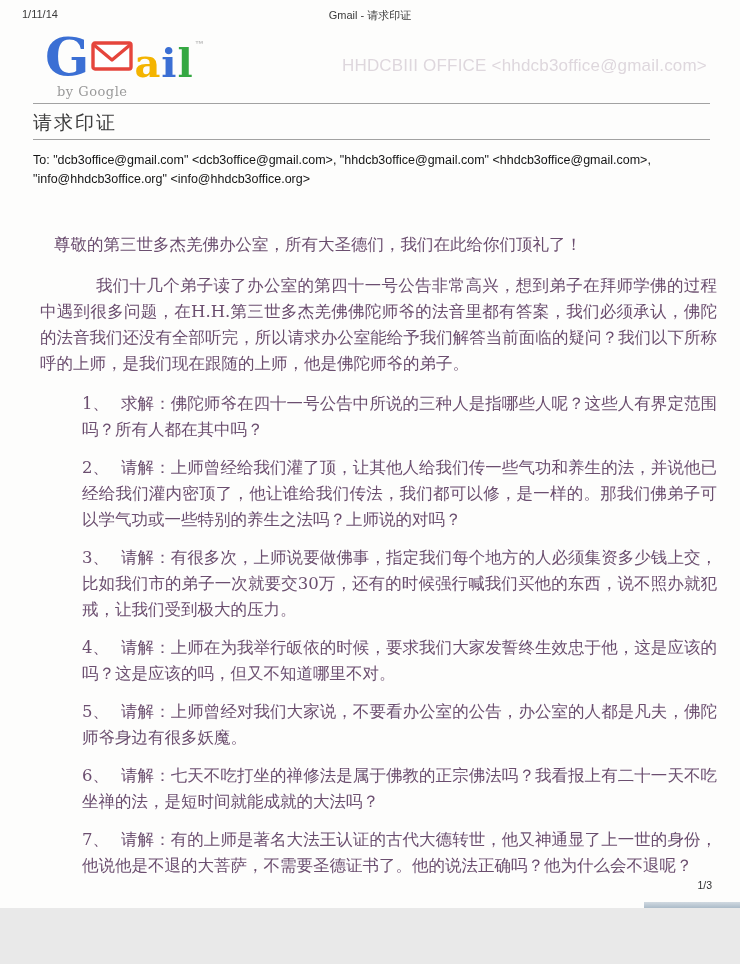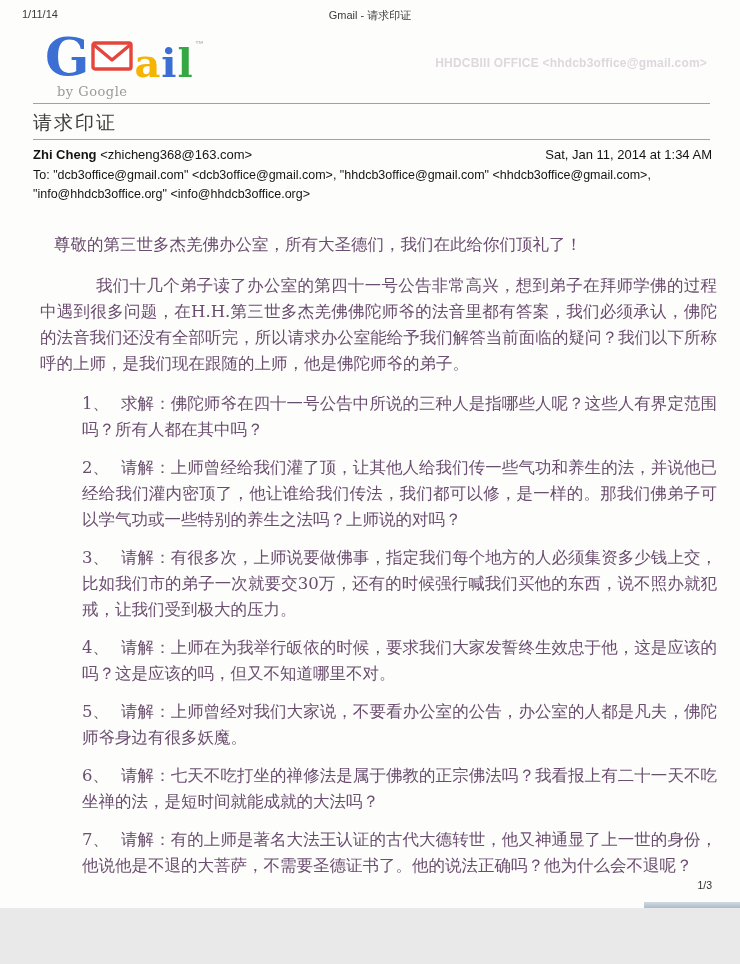--- a/index.html
+++ b/index.html
@@ -24,21 +24,21 @@
     font-size:52px; line-height:0.82; color:#3b6fd4; }
   .logo-envelope { margin:0 1px 4px 2px; display:block; }
   .logo-ail { font-family:"DejaVu Serif","Liberation Serif",serif; font-weight:bold;
     font-size:40px; line-height:0.78; letter-spacing:1px; }
   .logo-a { color:#f4b400; } .logo-i { color:#3b6fd4; } .logo-l { color:#35a843; }
   .logo-tm { font-size:9px; color:#bbb; margin:0 0 30px 1px; font-weight:bold; }
   .logo-byline { position:absolute; top:84px; left:57px;
     font-family:"DejaVu Serif","Liberation Serif",serif; font-size:13px; color:#9a9a9a;
     letter-spacing:0.5px; }
   
-  .account-line { position:absolute; top:56px; right:33px; font-size:12px; font-weight:bold;
+  .account-line { position:absolute; top:56px; right:33px; font-size:17px; font-weight:normal;
     color:#ded7dd; letter-spacing:0.2px; }
   
   .rule { position:absolute; left:33px; right:30px; border-top:1.5px solid #a2a2a2; }
   .rule-1 { top:103px; }
   .rule-2 { top:139px; }
   .subject { position:absolute; top:110px; left:33px;
     font-family:"DejaVu Serif","Liberation Serif",serif;
     font-size:19px; font-weight:normal; color:#3c3c3c; letter-spacing:2px; }
   
   .meta { position:absolute; top:147px; left:33px; right:28px; font-size:13px; color:#141414; }
@@ -84,24 +84,20 @@
   </div>
   <div class="logo-byline">by Google</div>
 
   <div class="account-line">HHDCBIII OFFICE &lt;hhdcb3office@gmail.com&gt;</div>
 
   <div class="rule rule-1"></div>
   <div class="subject">请求印证</div>
   <div class="rule rule-2"></div>
 
   <div class="meta">
-    <div class="meta-row1">
-      <span><span class="from-name">Zhi Cheng</span>&nbsp;<span class="from-email">&lt;zhicheng368@163.com&gt;</span></span>
-      <span class="meta-date">Sat, Jan 11, 2014 at 1:34 AM</span>
-    </div>
     <div class="to-block">
       <div>To: "dcb3office@gmail.com" &lt;dcb3office@gmail.com&gt;, "hhdcb3office@gmail.com" &lt;hhdcb3office@gmail.com&gt;,</div>
       <div>"info@hhdcb3office.org" &lt;info@hhdcb3office.org&gt;</div>
     </div>
   </div>
 
   <div class="body">
     <p class="salutation">尊敬的第三世多杰羌佛办公室，所有大圣德们，我们在此给你们顶礼了！</p>
     <p class="intro">我们十几个弟子读了办公室的第四十一号公告非常高兴，想到弟子在拜师学佛的过程中遇到很多问题，在H.H.第三世多杰羌佛佛陀师爷的法音里都有答案，我们必须承认，佛陀的法音我们还没有全部听完，所以请求办公室能给予我们解答当前面临的疑问？我们以下所称呼的上师，是我们现在跟随的上师，他是佛陀师爷的弟子。</p>
 

